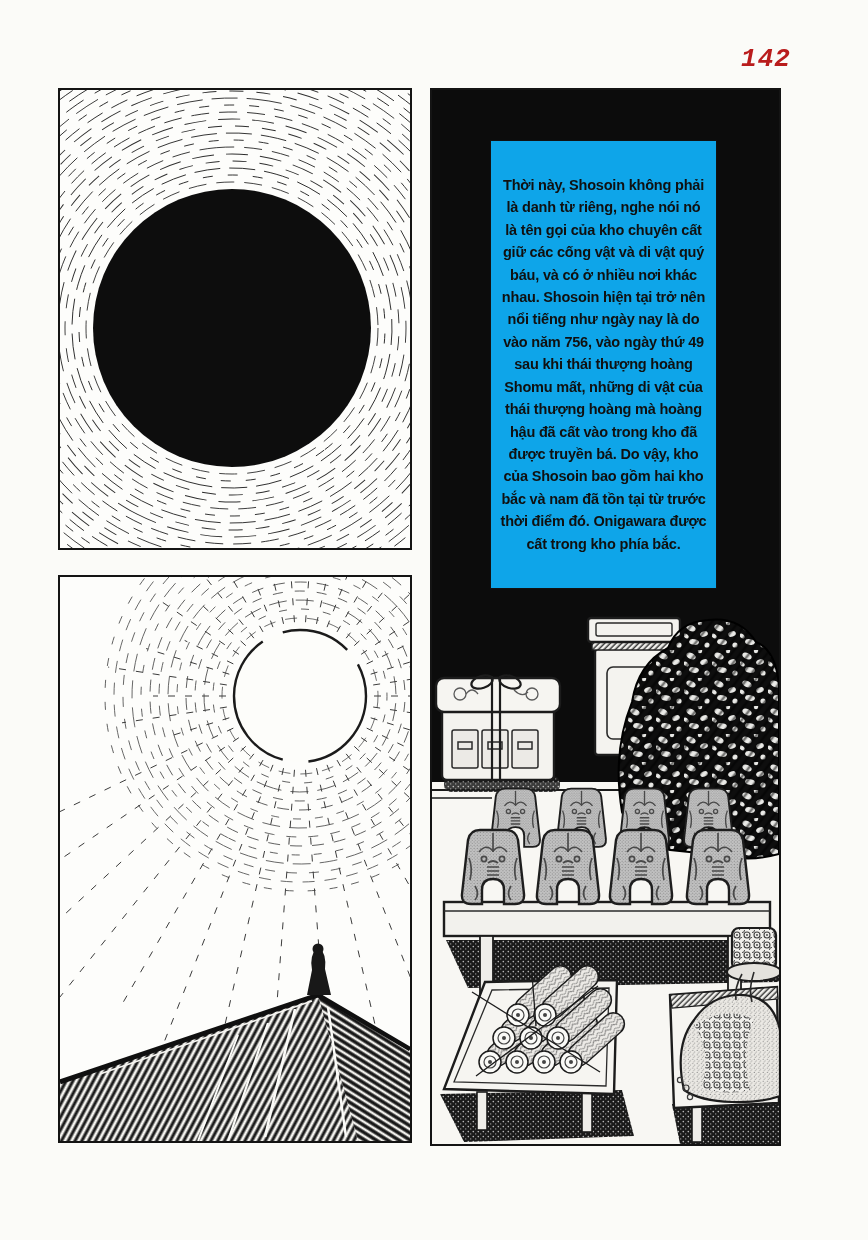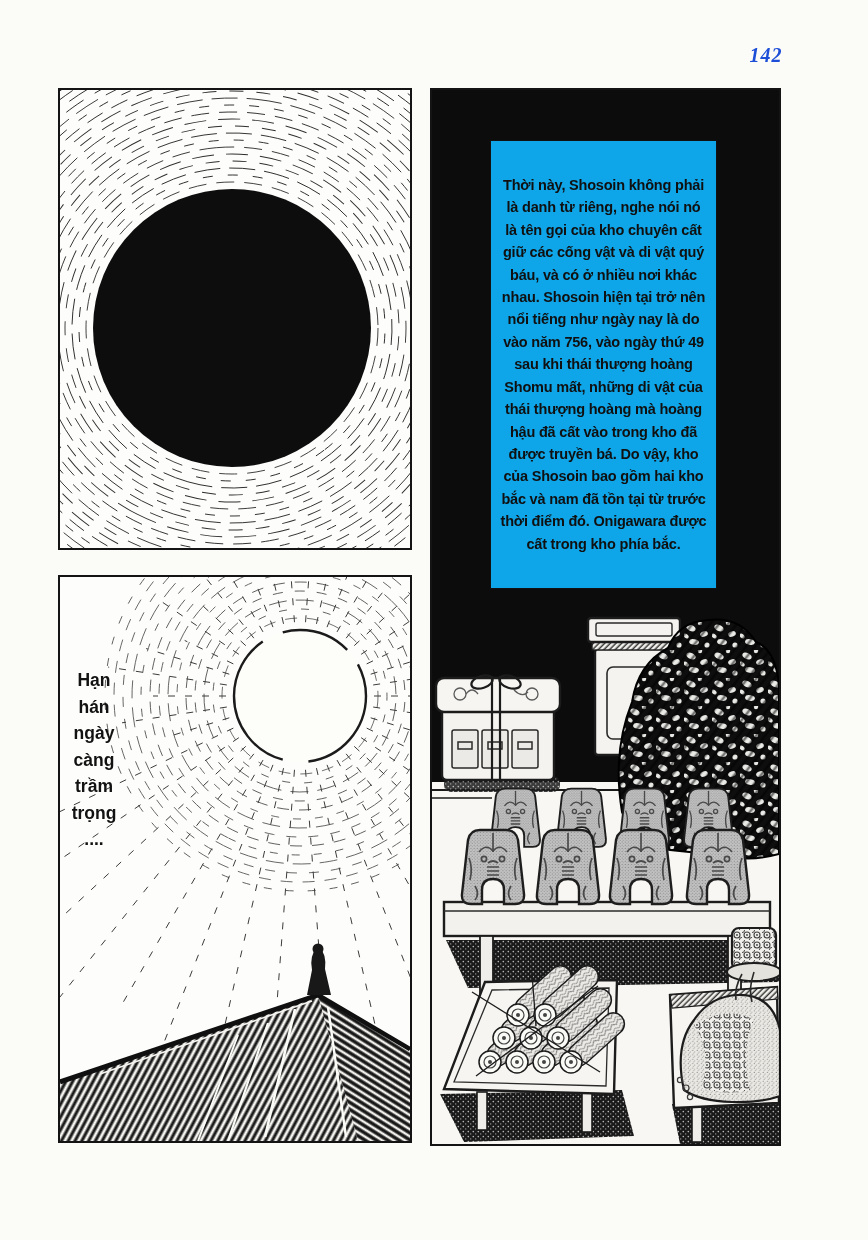--- a/index.html
+++ b/index.html
@@ -1,20 +1,20 @@
 <!DOCTYPE html>
 <html><head>
 <meta charset="utf-8">
 <style>
   html,body{margin:0;padding:0;}
   body{width:868px;height:1240px;background:#fbfbf8;font-family:"Liberation Sans","DejaVu Sans",sans-serif;}
   .page{position:relative;width:868px;height:1240px;overflow:hidden;background:#fbfbf8;color:#141414;}
   .page-number{position:absolute;left:718px;top:44px;width:96px;text-align:center;
-    font-family:Liberation Serif, serif;font-style:italic;font-weight:600;
-    font-size:20px;color:#1d4ed8;letter-spacing:1px;}
+    font-family:Liberation Mono, monospace;font-style:italic;font-weight:600;
+    font-size:26px;color:#b91c1c;letter-spacing:1px;}
   .panel{position:absolute;box-sizing:border-box;border:2px solid #141414;background:#fdfdfb;}
   #panel-dark-sun{left:58px;top:88px;width:354px;height:462px;}
   #panel-sun-roof{left:58px;top:575px;width:354px;height:568px;}
   #panel-store{left:430px;top:88px;width:351px;height:1058px;background:#0c0c0c;}
   .panel svg{position:absolute;left:0;top:0;display:block;}
   .narration-box{position:absolute;left:58px;top:50px;width:227px;height:449px;
     background:#0ea5e9;border:1.5px solid #111;box-sizing:border-box;
     display:flex;align-items:center;justify-content:center;z-index:3;}
   .narration-box p{margin:0;padding:0 9px;text-align:center;font-weight:700;
     font-size:14.5px;line-height:22.4px;letter-spacing:-0.2px;color:#101010;}
@@ -140,29 +140,20 @@
         <path d="M258,418 L350,472" stroke="#101010" stroke-width="4.5" fill="none"></path>
         <path d="M252,424 L40,497" stroke="#f6f5f1" stroke-width="1.6" fill="none"></path>
         <line x1="235" y1="432" x2="205" y2="560" stroke="#fbfbf8" stroke-width="2.6"></line>
         <line x1="208" y1="446" x2="168" y2="564" stroke="#fbfbf8" stroke-width="2.2"></line>
         <line x1="178" y1="458" x2="138" y2="564" stroke="#fbfbf8" stroke-width="2"></line>
         <line x1="268" y1="430" x2="286" y2="560" stroke="#fbfbf8" stroke-width="2.4"></line>
         <path d="M258,368 Q249,379 252,393 L247,418 L271,418 L265,392 Q267,377 258,368 Z" fill="#181818"></path>
         <circle cx="258" cy="372" r="5.5" fill="#181818"></circle>
       </g>
     </svg>
-    <div class="caption">
-      <span>Hạn</span>
-      <span>hán</span>
-      <span>ngày</span>
-      <span>càng</span>
-      <span>trầm</span>
-      <span>trọng</span>
-      <span>....</span>
-    </div>
   </div>
 
   <div class="panel" id="panel-store">
     <svg width="347" height="1054" viewBox="0 0 347 1054">
       <defs>
         <pattern id="dotsMask" width="3.2" height="3.2" patternUnits="userSpaceOnUse">
           <rect width="3.2" height="3.2" fill="#c2c2c2"></rect>
             <circle cx="1.1" cy="1.2" r="0.65" fill="#858585"></circle>
             <circle cx="2.6" cy="2.7" r="0.5" fill="#8d8d8d"></circle>
         </pattern>

